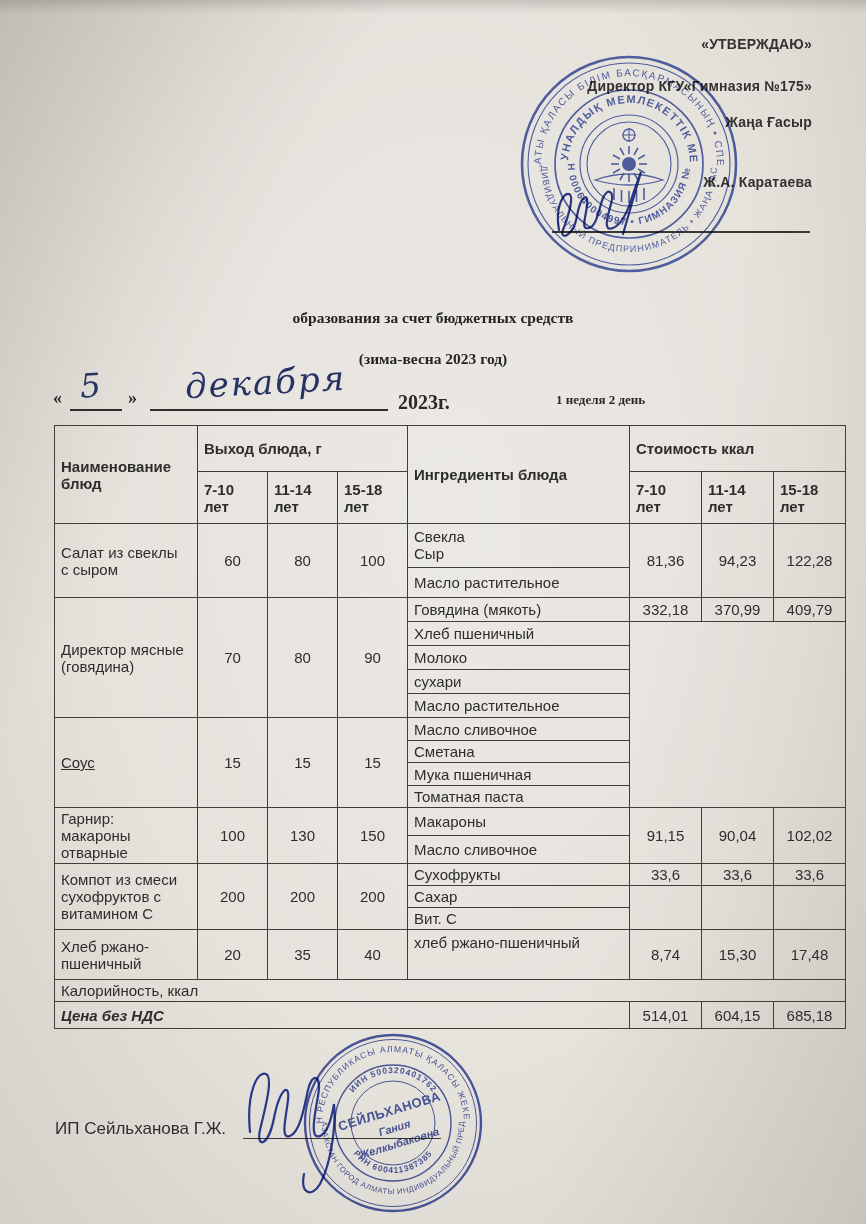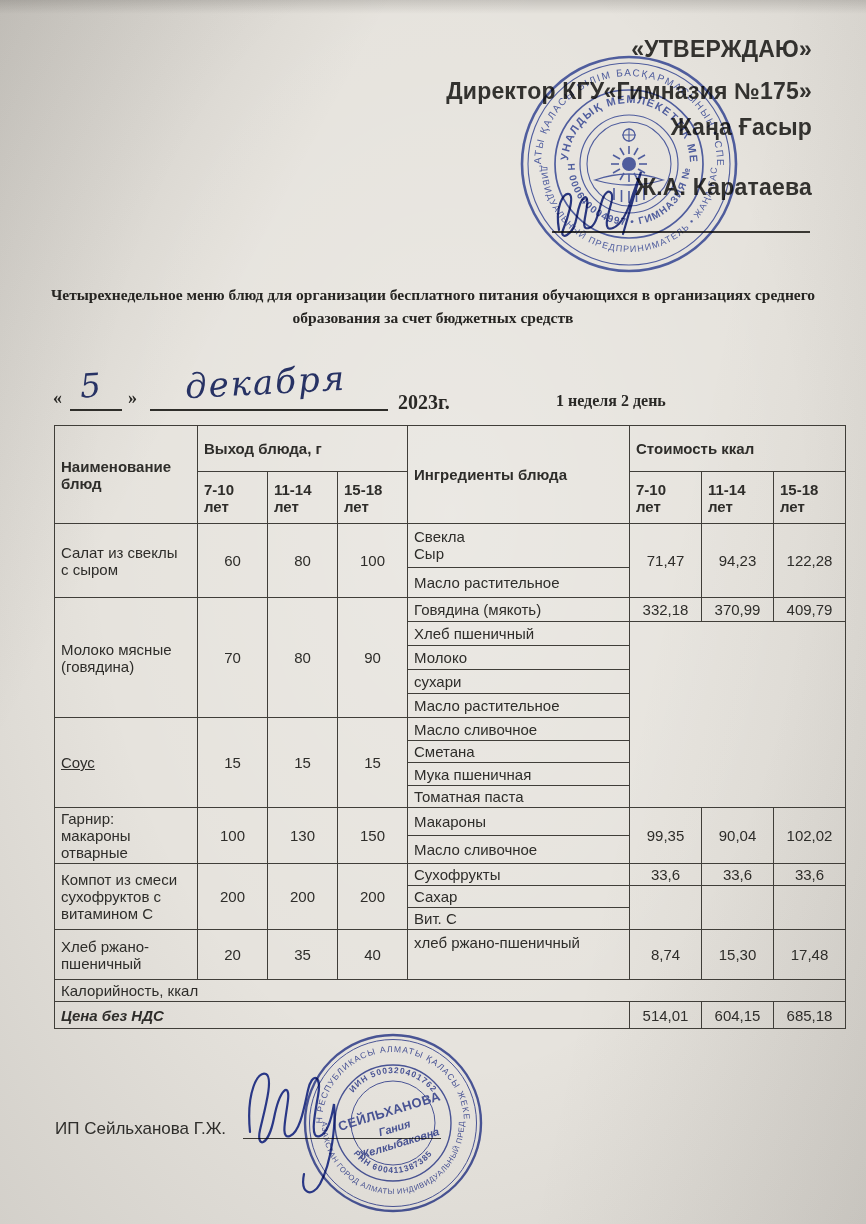--- a/index.html
+++ b/index.html
@@ -9,21 +9,21 @@
       radial-gradient(ellipse at 52% 42%, rgba(255,255,255,.20), rgba(255,255,255,0) 55%, rgba(45,40,34,.10) 100%),
       linear-gradient(118deg, rgba(40,36,30,.14), rgba(40,36,30,0) 26%),
       linear-gradient(282deg, rgba(40,36,30,.08), rgba(40,36,30,0) 30%),
       linear-gradient(180deg, rgba(35,32,28,.16), rgba(35,32,28,0) 14px),
       #e6e3dd;
     font-family:"Liberation Sans", sans-serif;
     color:#2c2b29;
   }
   .abs{position:absolute;}
   
-  .approve-block{right:54px;text-align:right;font-weight:bold;font-size:23px;color:#33322f;letter-spacing:.2px;}
+  .approve-block{right:54px;text-align:right;font-weight:bold;font-size:14px;color:#33322f;letter-spacing:.2px;}
   .sig-line{border-bottom:2px solid #3a3833;}
   
   .title{left:0;width:866px;text-align:center;font-family:"Liberation Serif",serif;font-weight:bold;font-size:15.5px;color:#262522;}
   
   .serifb{font-family:"Liberation Serif",serif;font-weight:bold;color:#2a2926;}
   .hand{font-family:"DejaVu Serif",serif;font-style:italic;color:#273264;}
   .u-line{border-bottom:2px solid #2f2e2a;}
   
   table.menu{border-collapse:collapse;table-layout:fixed;width:791px;background:transparent;}
   table.menu td{
@@ -98,31 +98,31 @@
           <path d="M-9 -5 L-16 -9"></path>
           <path d="M-5 -9 L-9 -16"></path>
       </g>
       <path d="M-34 16 Q0 4 34 16 Q0 26 -34 16 Z" stroke-width="1.3"></path>
       <circle cy="-29" r="6" stroke-width="1.3"></circle>
       <path d="M-7 -29 H7 M0 -36 V-22" stroke-width="1.1"></path>
       <path d="M-15 24 V36 M-7.5 26 V38 M0 27 V39 M7.5 26 V38 M15 24 V36" stroke-width="1.6"></path>
     </g>
   </svg>
 
-  <div class="abs title" style="top:286px;">Четырехнедельное меню блюд для организации бесплатного питания   обучающихся в организациях среднего</div>
   <div class="abs title" style="top:309px;">образования за счет бюджетных средств</div>
+  <div class="abs title" style="top:350px;">(зима-весна 2023 год)</div>
 
   <div class="abs serifb" style="left:53px;top:388px;font-size:18px;">«</div>
   <div class="abs hand" style="left:80px;top:366px;font-size:33px;transform:rotate(-4deg);">5</div>
   <div class="abs u-line" style="left:70px;top:384px;width:52px;height:25px;"></div>
   <div class="abs serifb" style="left:128px;top:388px;font-size:18px;">»</div>
   <div class="abs hand" style="left:185px;top:362px;font-size:34px;transform:rotate(-3deg);letter-spacing:2px;">декабря</div>
   <div class="abs u-line" style="left:150px;top:384px;width:238px;height:25px;"></div>
   <div class="abs serifb" style="left:398px;top:391px;font-size:20px;">2023г.</div>
-  <div class="abs serifb" style="left:556px;top:392px;font-size:16px;">1 неделя 2 день</div>
+  <div class="abs serifb" style="left:556px;top:392px;font-size:13px;">1 неделя 2 день</div>
 
   <table class="menu abs" style="left:54px;top:425px;">
     <colgroup>
       <col style="width:143px">
         <col style="width:70px">
         <col style="width:70px">
         <col style="width:70px">
       <col style="width:222px">
         <col style="width:72px">
         <col style="width:72px">
@@ -152,30 +152,30 @@
       <tr style="height:44px">
         <td class="c-name" rowspan="2">Салат из свеклы
 с сыром</td>
         <td class="c-port" rowspan="2">60</td>
         <td class="c-port" rowspan="2">80</td>
         <td class="c-port" rowspan="2">100</td>
         <td class="c-ing top">
           <div>Свекла</div>
           <div>Сыр</div>
         </td>
-        <td class="c-cost" rowspan="2">71,47</td>
+        <td class="c-cost" rowspan="2">81,36</td>
         <td class="c-cost" rowspan="2">94,23</td>
         <td class="c-cost" rowspan="2">122,28</td>
       </tr>
       <tr style="height:30px">
         <td class="c-ing">Масло растительное</td>
       </tr>
 
       <tr style="height:24px">
-        <td class="c-name" rowspan="5">Молоко мясные
+        <td class="c-name" rowspan="5">Директор мясные
 (говядина)</td>
         <td class="c-port" rowspan="5">70</td>
         <td class="c-port" rowspan="5">80</td>
         <td class="c-port" rowspan="5">90</td>
         <td class="c-ing">Говядина (мякоть)</td>
         <td class="c-cost">332,18</td>
         <td class="c-cost">370,99</td>
         <td class="c-cost">409,79</td>
       </tr>
       <tr style="height:24px">
@@ -210,21 +210,21 @@
         </tr>
 
       <tr style="height:25px">
         <td class="c-name" rowspan="2">Гарнир:
 макароны
 отварные</td>
         <td class="c-port" rowspan="2">100</td>
         <td class="c-port" rowspan="2">130</td>
         <td class="c-port" rowspan="2">150</td>
         <td class="c-ing">Макароны</td>
-        <td class="c-cost" rowspan="2">99,35</td>
+        <td class="c-cost" rowspan="2">91,15</td>
         <td class="c-cost" rowspan="2">90,04</td>
         <td class="c-cost" rowspan="2">102,02</td>
       </tr>
       <tr style="height:25px">
           <td class="c-ing">Масло сливочное</td>
         </tr>
 
       <tr style="height:21px">
         <td class="c-name" rowspan="3">Компот из смеси
 сухофруктов с

